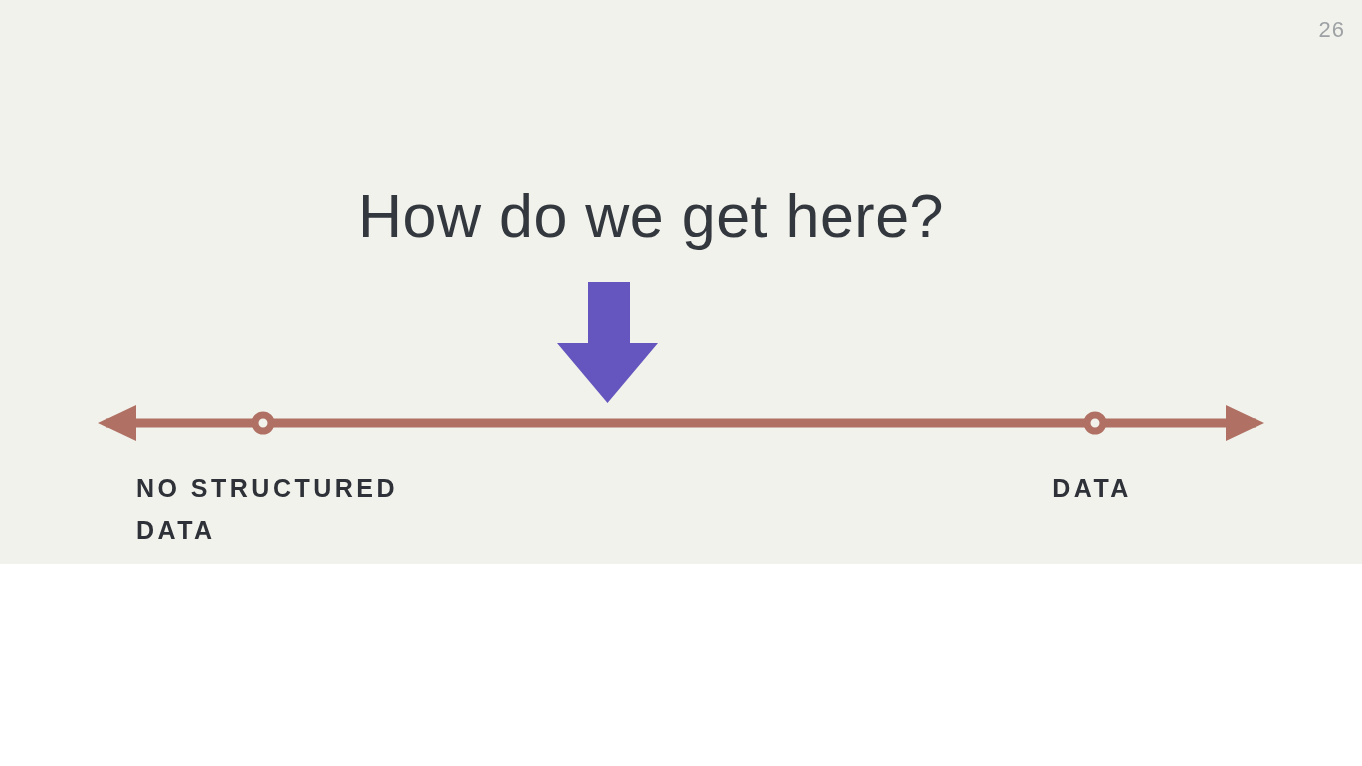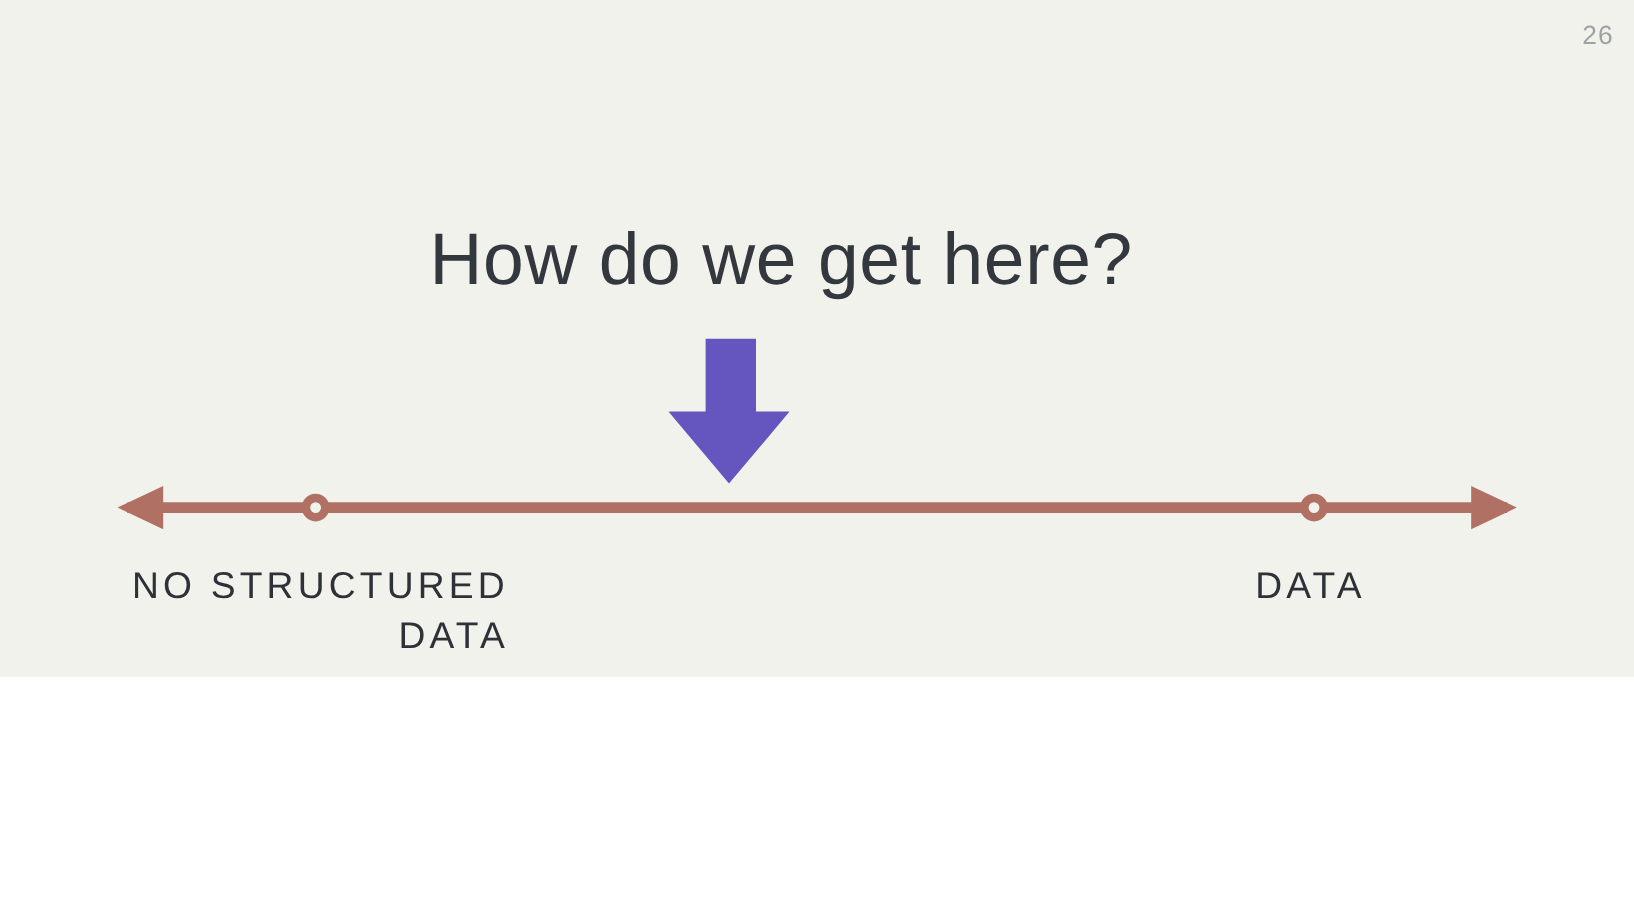--- a/index.html
+++ b/index.html
@@ -48,23 +48,23 @@
   .spectrum-line {
     position: absolute;
     left: 90px; top: 400px;
     width: 1182px; height: 46px;
     display: block;
   }
   .axis-label {
     position: absolute;
     top: 467px;
     transform: translateX(-50%);
-    text-align: right;
-    font-size: 31px;
-    font-weight: 400;
+    text-align: left;
+    font-size: 25px;
+    font-weight: 700;
     line-height: 42px;
     letter-spacing: 3.5px;
     color: var(--label_text);
     white-space: nowrap;
   }
   .axis-label.left  { left: 267px; }
   .axis-label.right { left: 1092px; }
 </style>
 </head>
 <body>

